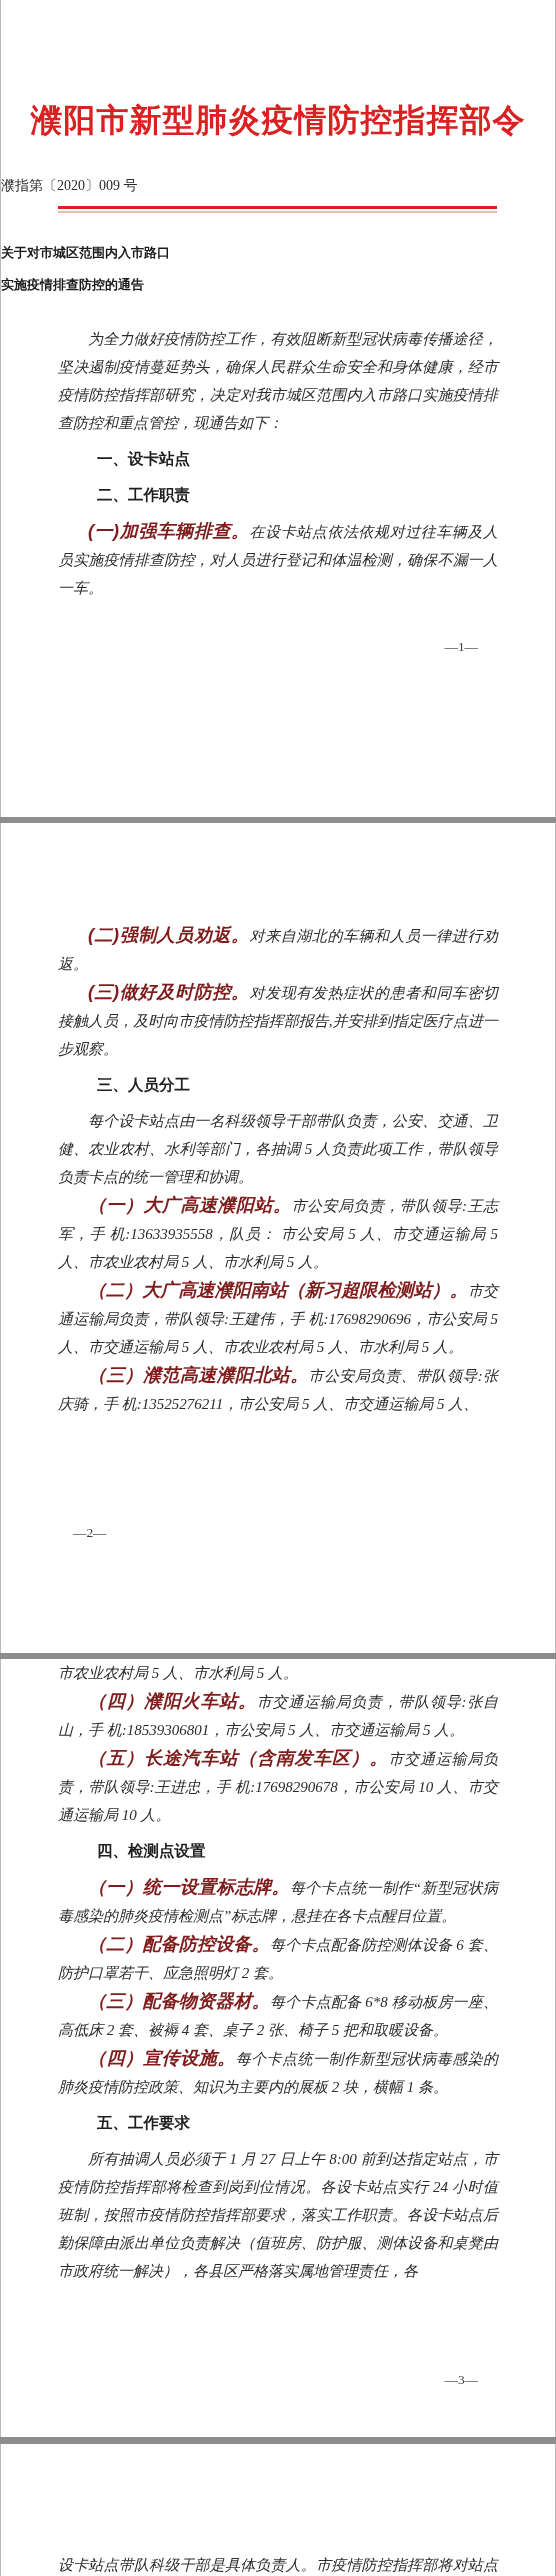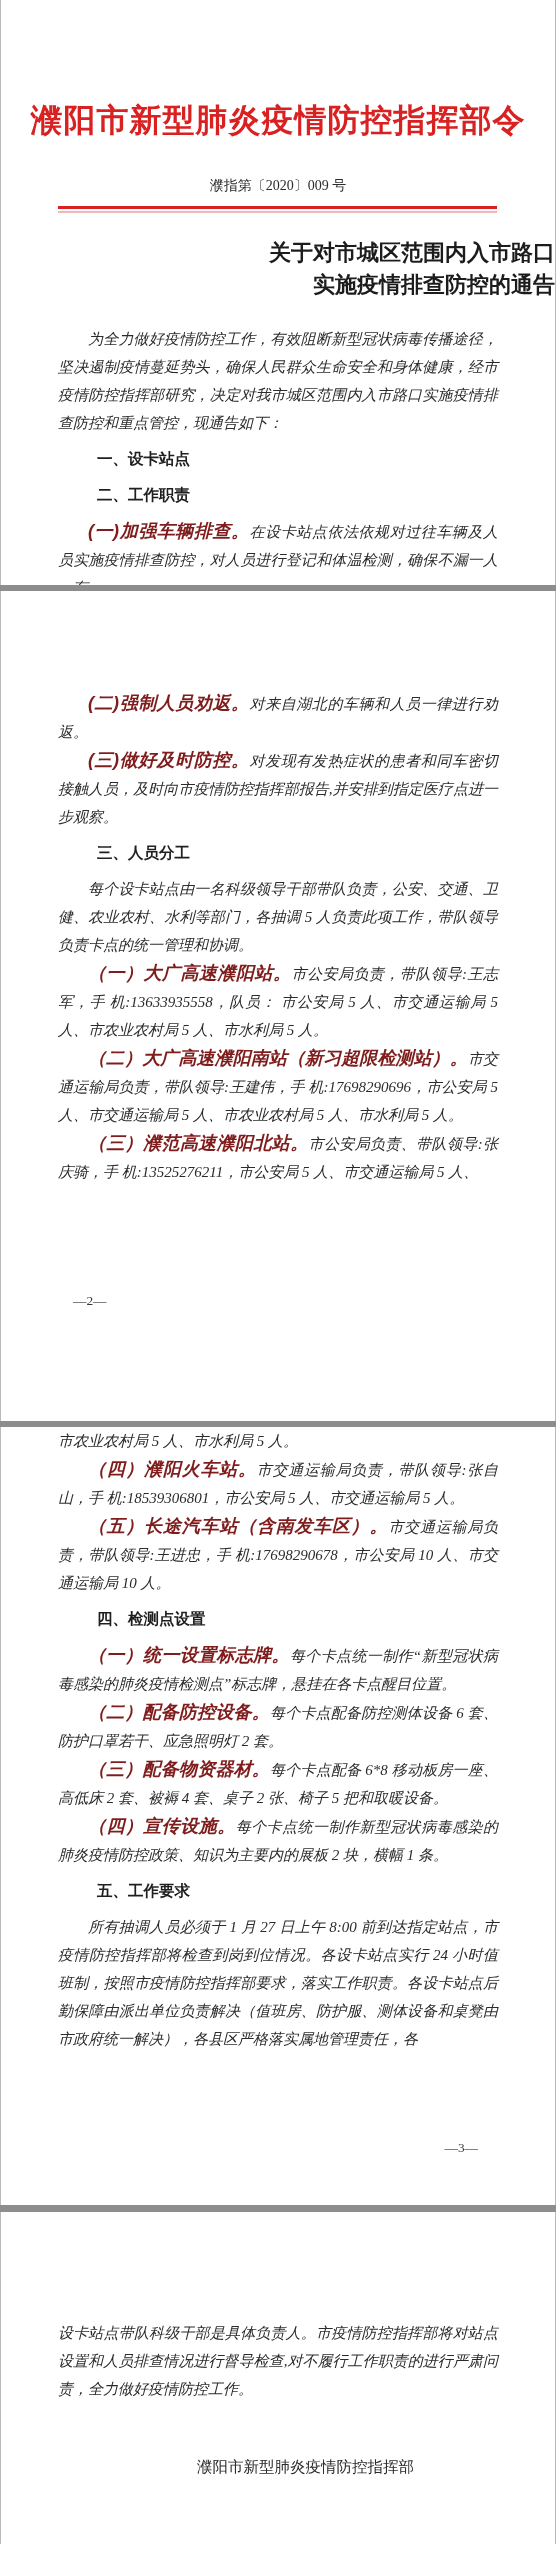--- a/index.html
+++ b/index.html
@@ -10,39 +10,39 @@
   .content{margin:0 57px;}
   .para{font-family:"Liberation Serif","DejaVu Serif",serif;font-size:15px;line-height:28px;
         color:#2b2b2b;text-align:justify;text-indent:2em;margin:0;font-style:italic;}
   .para.cont{text-indent:0;}
   .lead{font-family:"Liberation Sans","DejaVu Sans",sans-serif;font-weight:bold;font-size:18px;color:#7f1d1d;}
   .sec{font-family:"Liberation Sans","DejaVu Sans",sans-serif;font-weight:bold;font-size:15.5px;
        line-height:28px;color:#1f1f1f;text-indent:2em;margin:8px;}
   .cmd-title{padding-top:103px;font-family:"Liberation Serif","DejaVu Serif",serif;font-weight:bold;
        font-size:32px;line-height:34px;color:#d92121;text-align:center;letter-spacing:1px;}
   .doc-num{margin-top:41px;font-family:"Liberation Serif","DejaVu Serif",serif;font-size:14px;
-       line-height:15.5px;color:#2b2b2b;text-align:center;}
+       line-height:15.5px;color:#2b2b2b;}
   .rule-thick{margin:12.4px 58px 0 57px;height:3.1px;background:#d92121;}
   .rule-thin{margin:2.1px 58px 0 57px;height:1.5px;background:#f0b9b9;}
   .notice-title{margin-top:24px;font-family:"Liberation Serif","DejaVu Serif",serif;font-weight:bold;
-       font-size:22px;line-height:32px;color:#1c1c1c;text-align:right;}
+       font-size:13px;line-height:32px;color:#1c1c1c;text-align:left;}
   .body-start{margin-top:24px;}
   .pagenum{position:absolute;font-family:"Liberation Serif","DejaVu Serif",serif;font-size:13.4px;
        line-height:13.4px;color:#3a3a3a;}
   .pn-right{right:77px;}
   .pn-left{left:72px;}
   .sig{margin-top:50px;font-family:"Liberation Serif","DejaVu Serif",serif;font-size:15.5px;
        line-height:28px;color:#2b2b2b;text-align:right;padding-right:84px;}
 </style>
 </head>
 <body>
 
 <div class="doc">
 
-  <div class="page" style="height:585px">
+  <div class="page" style="height:817px">
     <div class="cmd-title">濮阳市新型肺炎疫情防控指挥部令</div>
     <div class="doc-num">濮指第〔2020〕009 号</div>
     <div class="rule-thick"></div>
     <div class="rule-thin"></div>
     <div class="notice-title">
       <div>关于对市城区范围内入市路口</div>
       <div>实施疫情排查防控的通告</div>
     </div>
     <div class="content body-start">
       <p class="para">为全力做好疫情防控工作，有效阻断新型冠状病毒传播途径，坚决遏制疫情蔓延势头，确保人民群众生命安全和身体健康，经市疫情防控指挥部研究，决定对我市城区范围内入市路口实施疫情排查防控和重点管控，现通告如下：</p>

